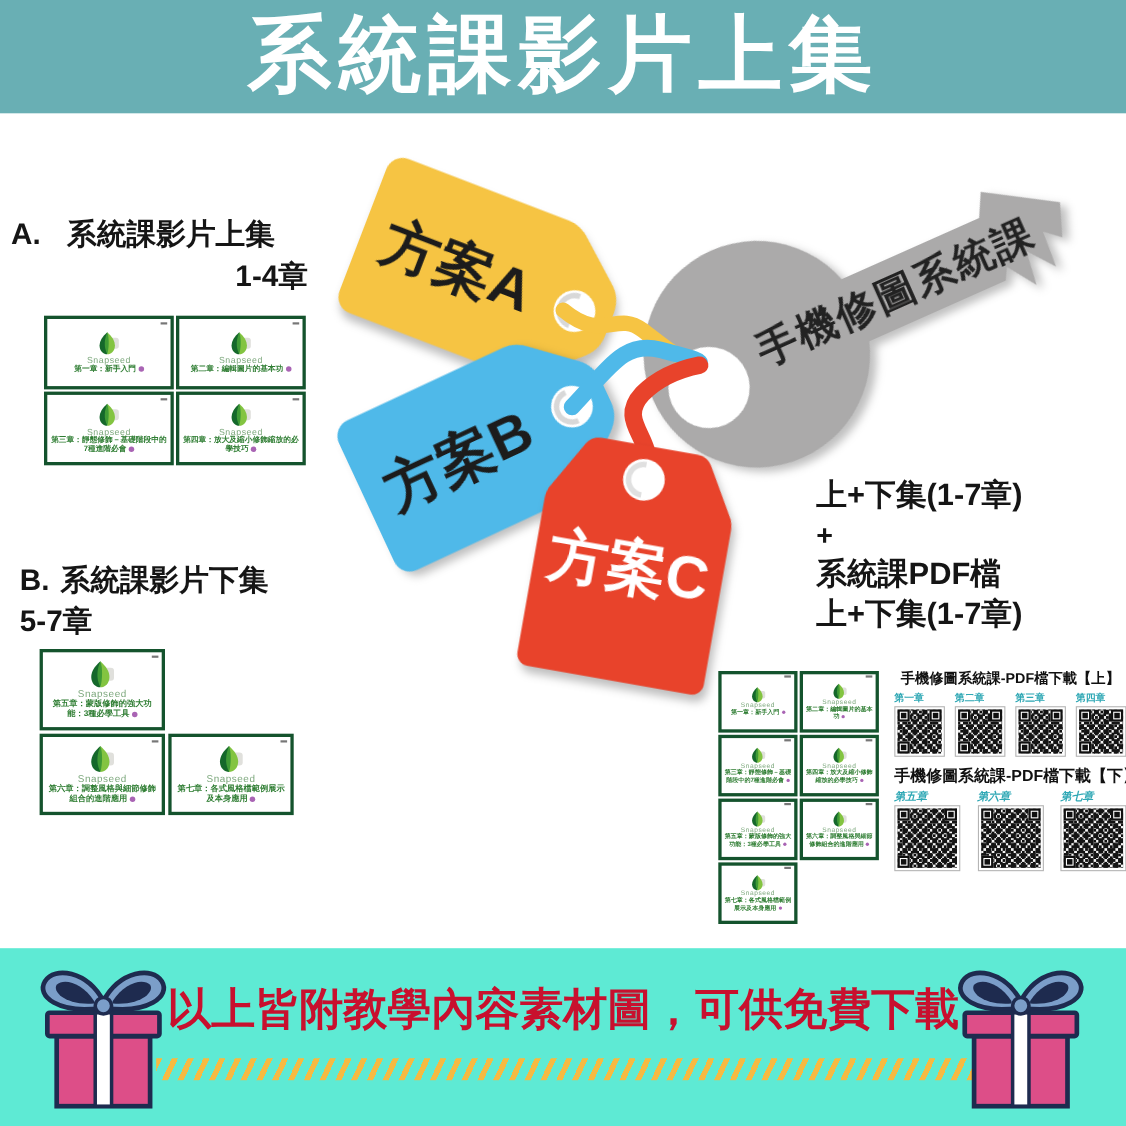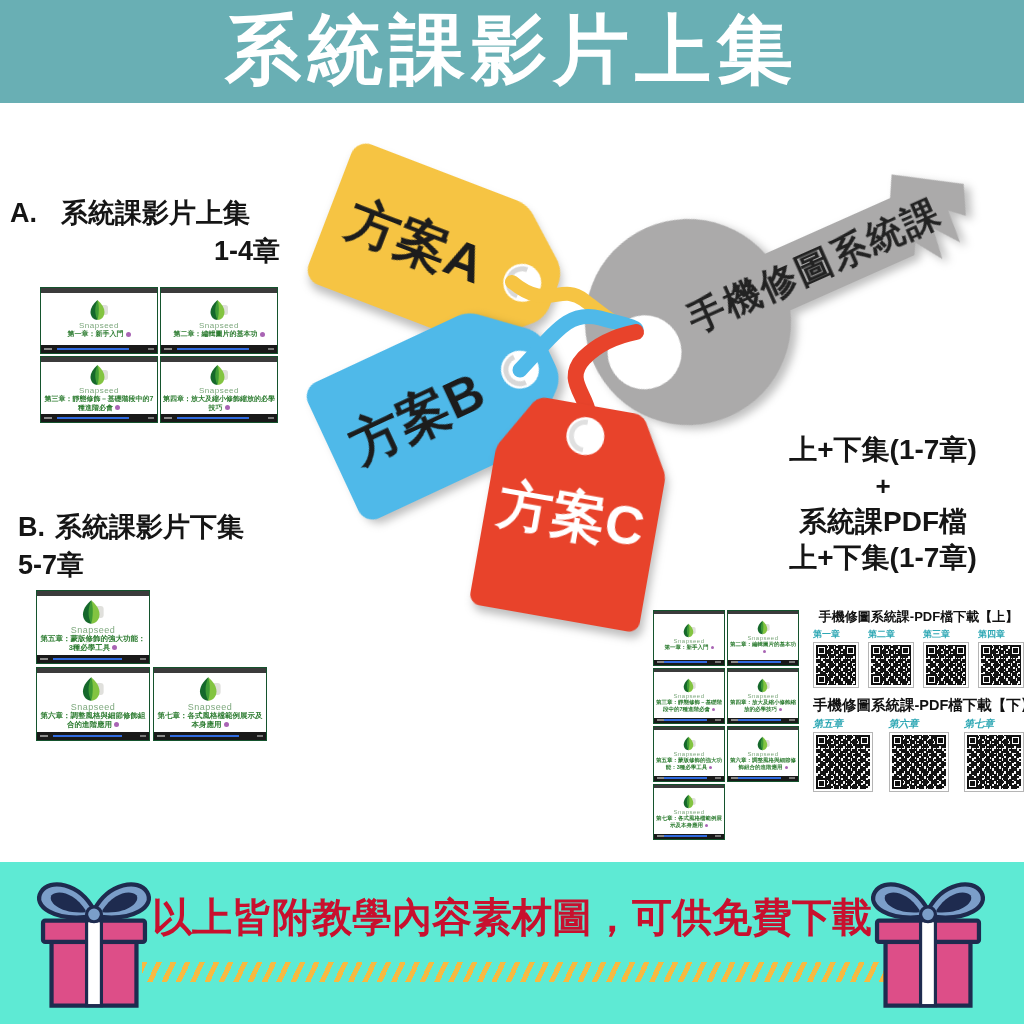--- a/index.html
+++ b/index.html
@@ -14,26 +14,26 @@
   
   .sec-head{position:absolute;color:#151515;font-weight:600;}
   #head-a{left:10px;top:194px;width:270px;font-size:27px;line-height:38px;}
   #head-a .l1{display:flex;gap:24px;}
   #head-a .l2{text-align:right;}
   #head-b{left:18px;top:508px;width:262px;font-size:27px;line-height:38px;}
   #head-b .l1{display:flex;gap:10px;}
   #head-b .l2{}
   #head-c{left:742px;top:432px;width:282px;font-size:28px;line-height:36px;font-weight:700;}
   #head-c .c1{text-align:left;padding-left:28px;}
-  #head-c .c2,#head-c .c3,#head-c .c4,#head-c .c5{text-align:center;}
+  #head-c .c2,#head-c .c3,#head-c .c4,#head-c .c5{}
   #head-c .c3{font-size:26px;}
 
   
-  .thumb{box-sizing:border-box;display:flex;flex-direction:column;background:#fff;
-         border:1px solid #14532d;overflow:hidden;}
+  .thumb{box-sizing:border-box;display:flex;background:#fff;
+         border:3px solid #14532d;overflow:hidden;}
   .t-top{height:5px;background:#3b3b3b;flex:none;}
   .t-body{flex:1;display:flex;flex-direction:column;align-items:center;justify-content:center;padding:1px 2px;}
   .leaf{height:22px;width:auto;flex:none;}
   .t-brand{color:#7da87d;font-size:8px;letter-spacing:.5px;}
   .t-title{color:#2e7d32;font-size:7px;font-weight:700;text-align:center;line-height:1.15;}
   .dot{display:inline-block;width:5px;height:5px;border-radius:50%;background:#a964b4;margin-left:2px;vertical-align:middle;}
   .t-bar{height:8px;background:#191919;position:relative;flex:none;}
   .t-bar::before{content:"";position:absolute;left:3px;top:3px;width:8px;height:2px;background:#8a8a8a;}
   .t-bar::after{content:"";position:absolute;right:3px;top:3px;width:6px;height:2px;background:#777;}
   .t-prog{position:absolute;left:14%;top:3px;height:2px;width:62%;background:#2f6ae0;}

